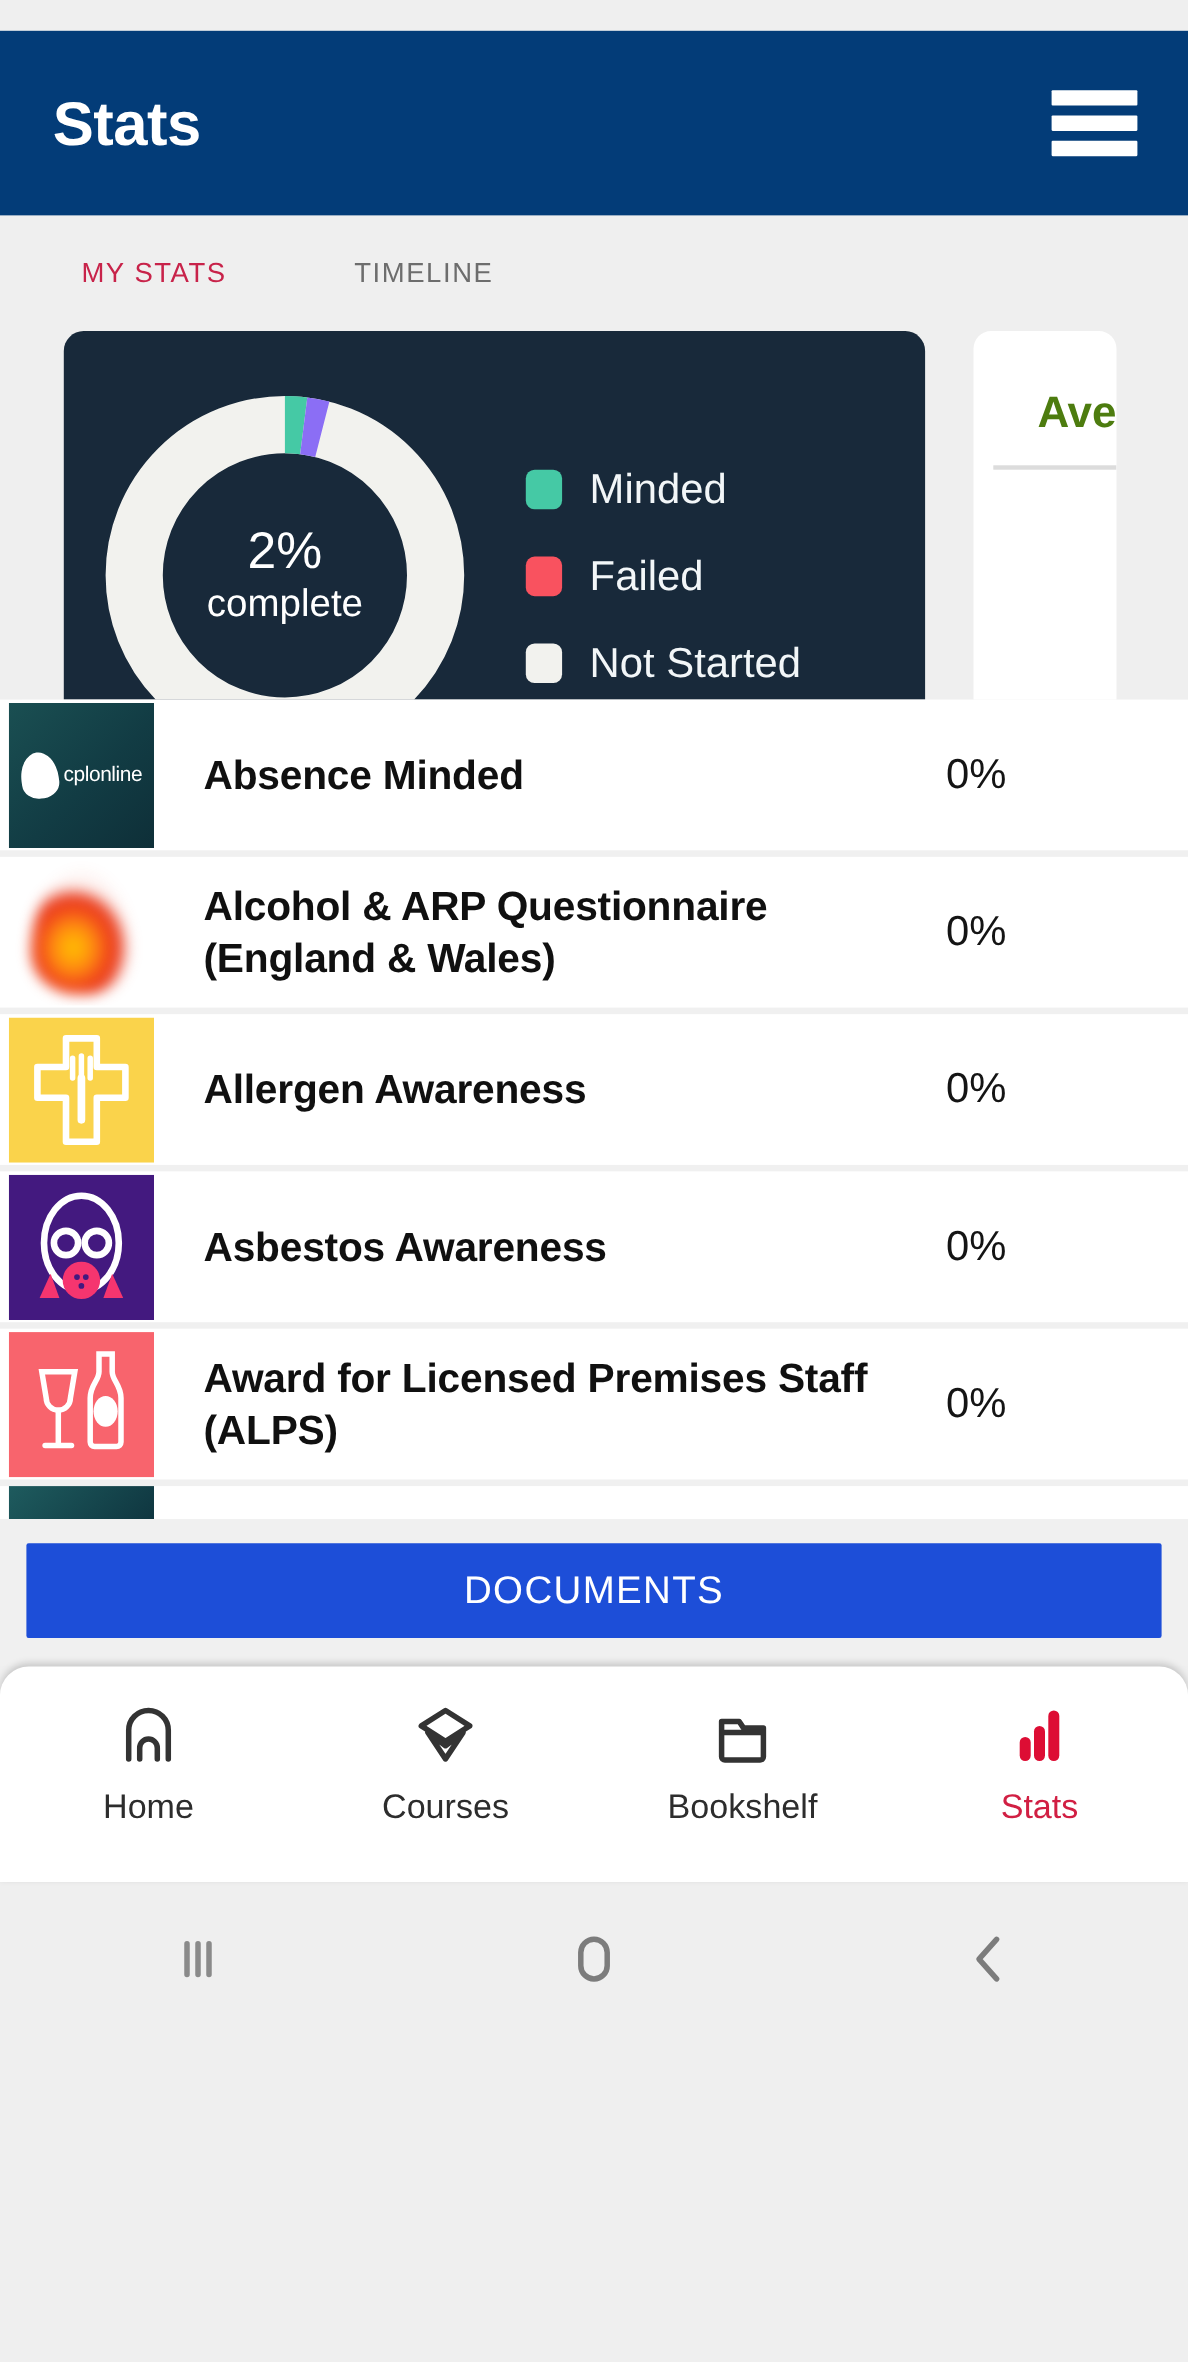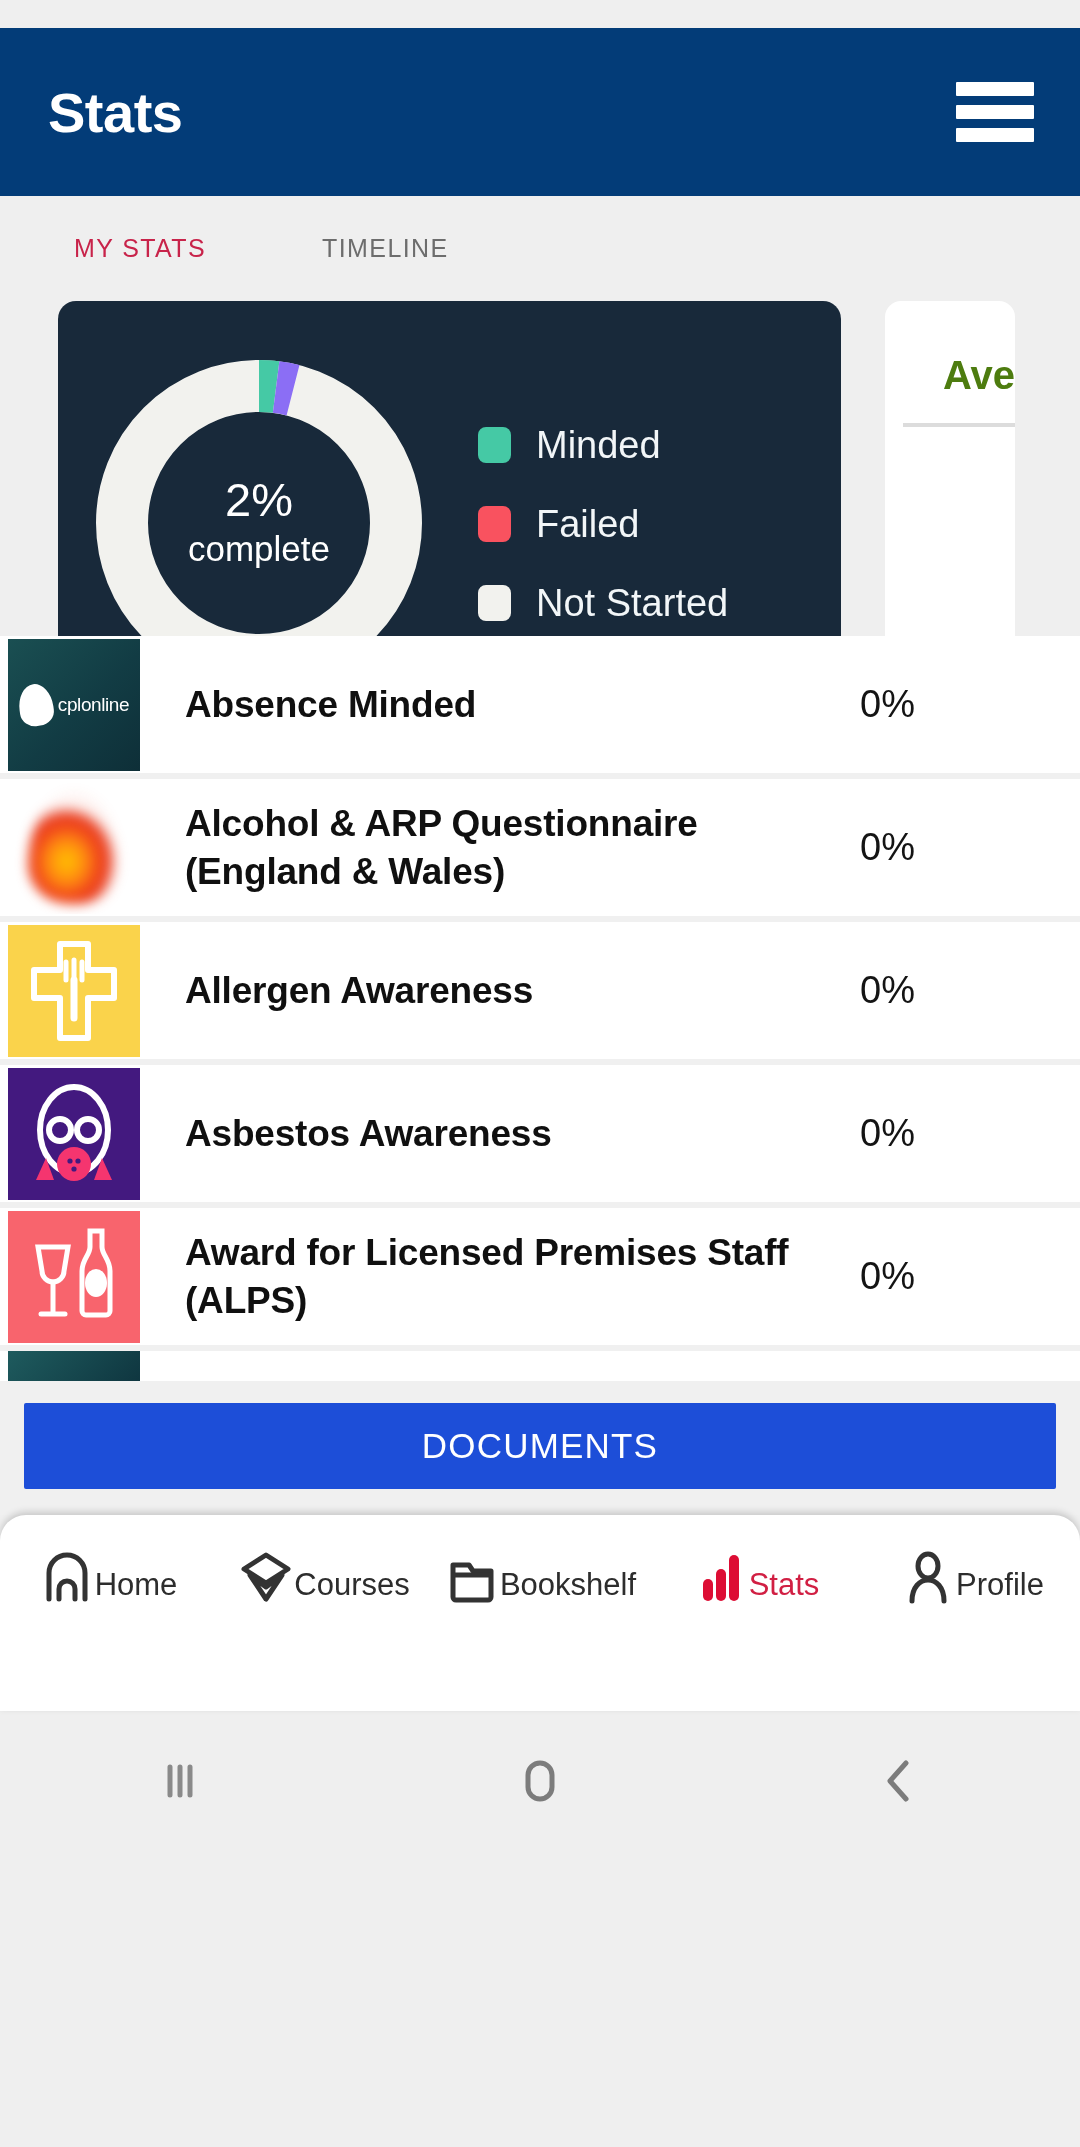--- a/index.html
+++ b/index.html
@@ -269,24 +269,23 @@
     height: 196px;
     display: flex;
     align-items: flex-start;
     padding-top: 30px;
     position: relative;
     z-index: 2;
   }
   .nav-item {
     flex: 1 1 0;
     display: flex;
-    flex-direction: row;
+    flex-direction: column;
     align-items: center;
     cursor: pointer;
-    justify-content: center;
   }
   .nav-icon { height: 64px; display: flex; align-items: center; justify-content: center; }
   .nav-label {
     font-size: 31px;
     color: #2d2d2d;
     margin-top: 16px;
   }
   .nav-item.active .nav-label { color: #d11f43; }
 
   
@@ -491,29 +490,20 @@
       <div class="nav-icon">
         <svg width="56" height="56" viewBox="0 0 56 56">
           <rect x="10" y="30" width="10" height="22" rx="5" fill="#dd0d34"></rect>
           <rect x="23" y="20" width="10" height="32" rx="5" fill="#dd0d34"></rect>
           <rect x="36" y="6" width="10" height="46" rx="5" fill="#dd0d34"></rect>
         </svg>
       </div>
       <div class="nav-label">Stats</div>
     </div>
 
-    <div class="nav-item">
-      <div class="nav-icon">
-        <svg width="56" height="56" viewBox="0 0 56 56">
-          <ellipse cx="28" cy="17" rx="10" ry="12" fill="none" stroke="#333" stroke-width="5"></ellipse>
-          <path d="M12 52 C12 38 20 31 28 31 C36 31 44 38 44 52" fill="none" stroke="#333" stroke-width="5" stroke-linecap="round"></path>
-        </svg>
-      </div>
-      <div class="nav-label">Profile</div>
-    </div>
 
   </div>
 
   <div class="sysbar">
     <div class="sys-btn">
       <svg width="56" height="56" viewBox="0 0 56 56">
         <path d="M18 14 V42 M28 14 V42 M38 14 V42" stroke="#8a8a8a" stroke-width="5" stroke-linecap="round"></path>
       </svg>
     </div>
     <div class="sys-btn">

